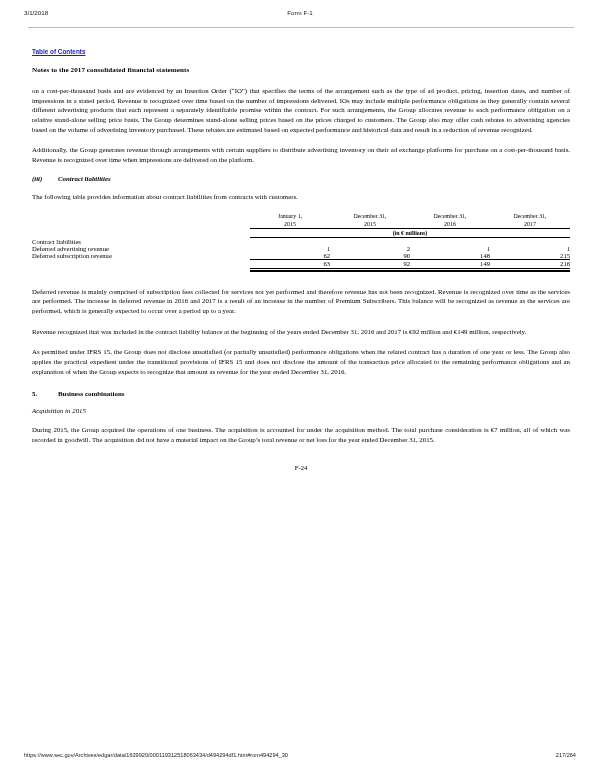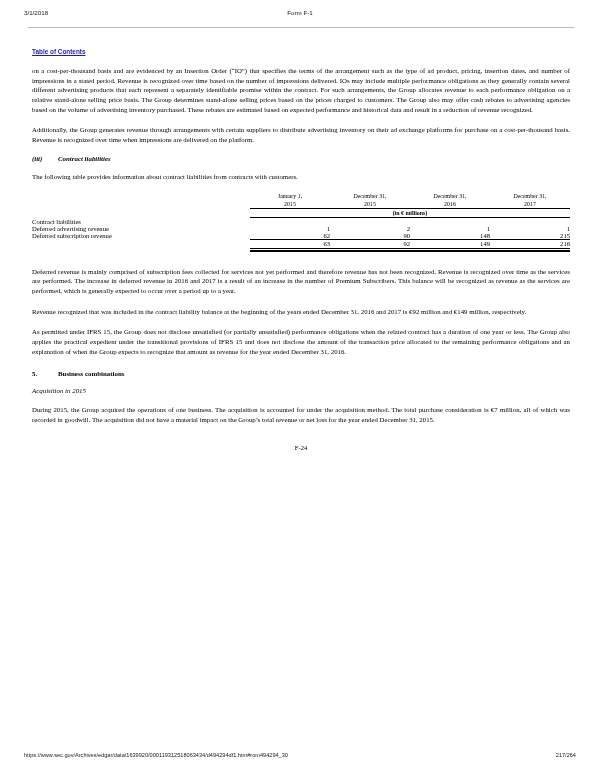--- a/index.html
+++ b/index.html
@@ -209,20 +209,21 @@
   <div class="print-header">
     <span class="ph-left">3/1/2018</span>
     <span class="ph-center">Form F-1</span>
   </div>
   <div class="header-rule"></div>
 
   <div class="content">
 
     <a class="toc-link" href="#">Table of Contents</a>
 
+    <div class="note-title">Notes to the 2017 consolidated financial statements</div>
 
     <p class="body-text">on a cost-per-thousand basis and are evidenced by an Insertion Order (“IO”) that specifies the terms of the arrangement such as the type of ad product, pricing, insertion dates, and number of impressions in a stated period. Revenue is recognized over time based on the number of impressions delivered. IOs may include multiple performance obligations as they generally contain several different advertising products that each represent a separately identifiable promise within the contract. For such arrangements, the Group allocates revenue to each performance obligation on a relative stand-alone selling price basis. The Group determines stand-alone selling prices based on the prices charged to customers. The Group also may offer cash rebates to advertising agencies based on the volume of advertising inventory purchased. These rebates are estimated based on expected performance and historical data and result in a reduction of revenue recognized.</p>
 
     <p class="body-text">Additionally, the Group generates revenue through arrangements with certain suppliers to distribute advertising inventory on their ad exchange platforms for purchase on a cost-per-thousand basis. Revenue is recognized over time when impressions are delivered on the platform.</p>
 
     <div class="sub-heading">
       <span class="numeral">(iii)</span><span>Contract liabilities</span>
     </div>
 
     <p class="body-text">The following table provides information about contract liabilities from contracts with customers.</p>

